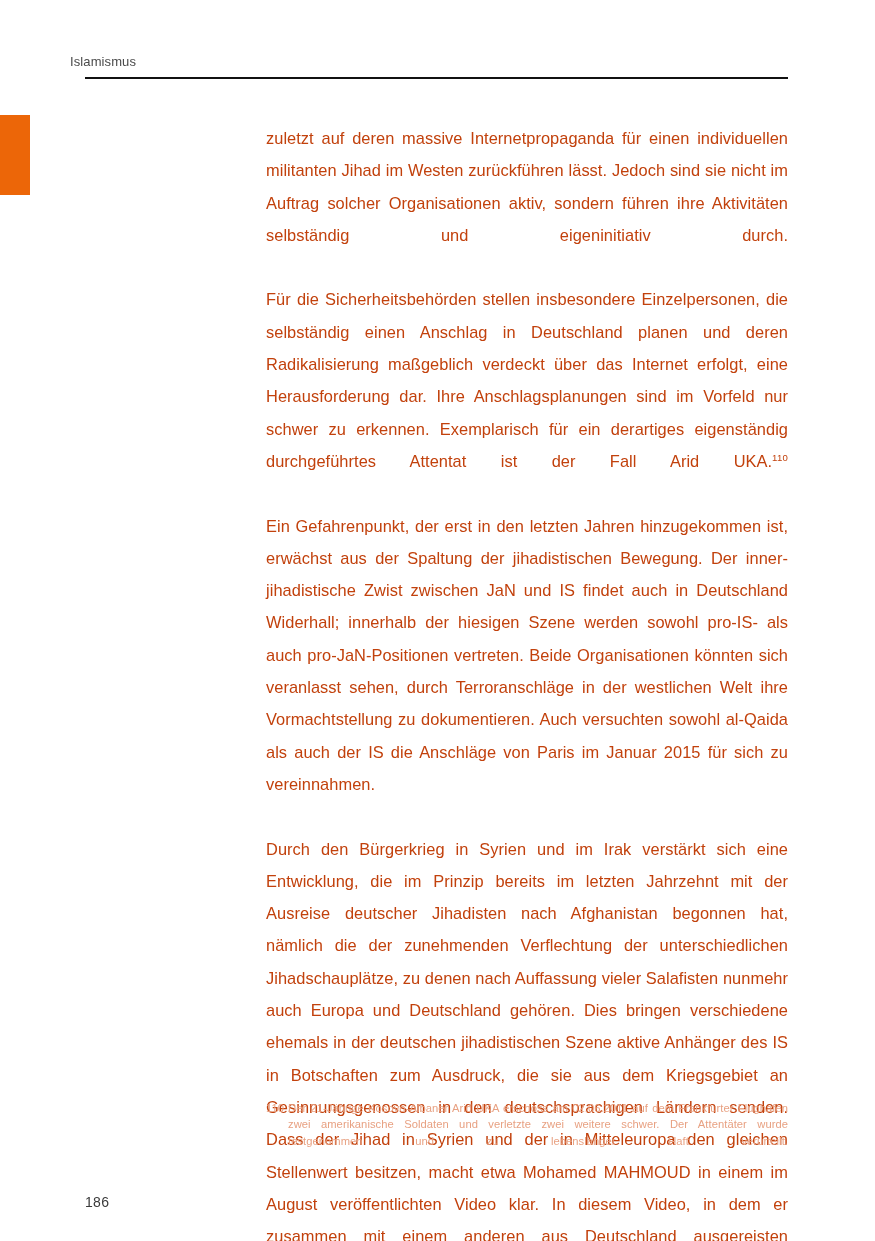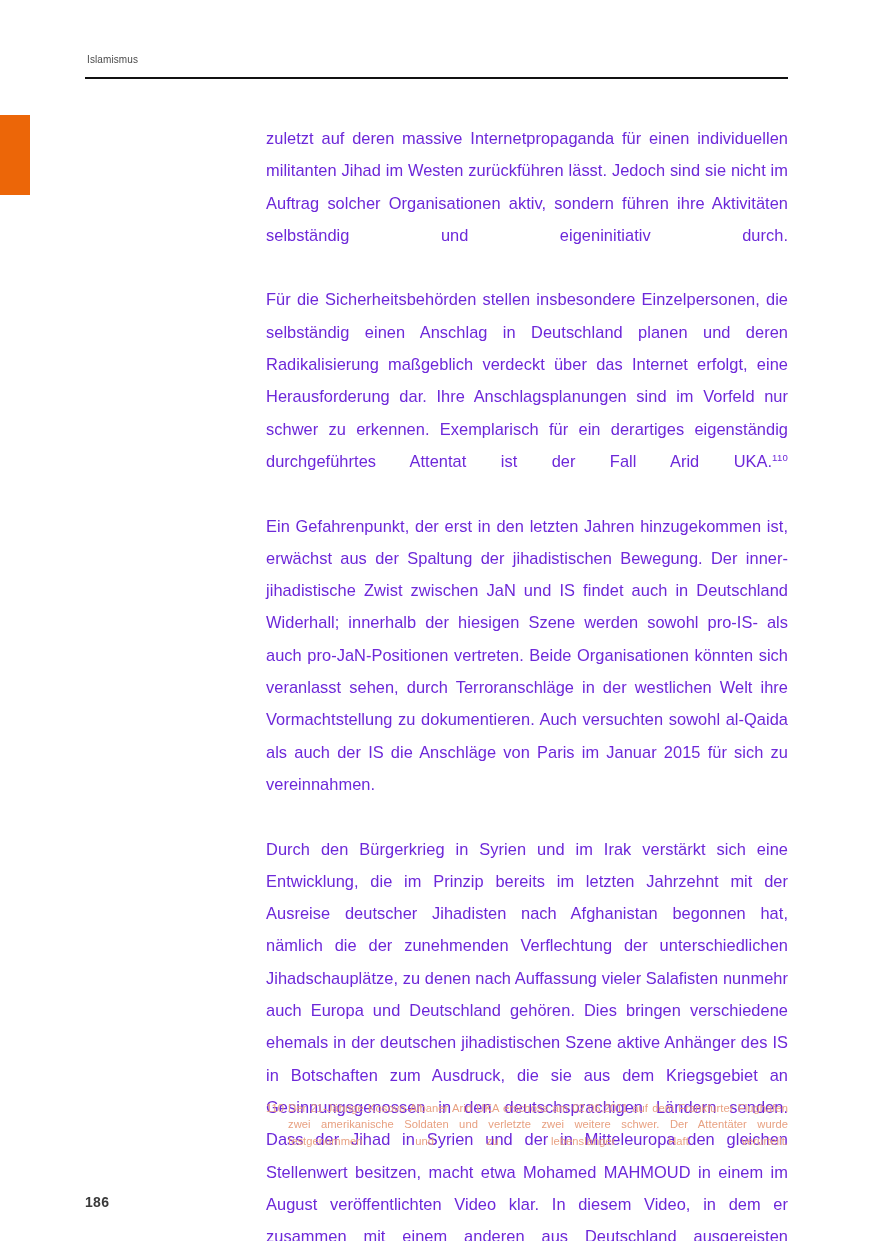--- a/index.html
+++ b/index.html
@@ -15,23 +15,23 @@
     height: 1241px;
     background: #ffffff;
     overflow: hidden;
     font-family: "Liberation Sans", sans-serif;
     -webkit-font-smoothing: antialiased;
   }
 
   
   .running-head {
     position: absolute;
-    left: 87px;
+    left: 70px;
     top: 54px;
-    font-size: 10px;
+    font-size: 13px;
     color: #4a4a4a;
     letter-spacing: 0.1px;
     white-space: nowrap;
   }
 
   .head-rule {
     position: absolute;
     left: 85px;
     top: 77px;
     width: 703px;
@@ -54,21 +54,21 @@
     position: absolute;
     left: 266px;
     top: 122px;
     width: 522px;
   }
 
   .body-par {
     margin: 0;
     font-size: 16.4px;
     line-height: 32.3px;
-    color: #6d28d9;
+    color: #c2410c;
     text-align: justify;
     text-justify: inter-word;
     hyphens: manual;
     letter-spacing: 0.05px;
   }
 
   
   .body-par::after {
     content: "";
     display: inline-block;
@@ -113,21 +113,20 @@
   }
 
   
   .folio {
     position: absolute;
     left: 85px;
     top: 1194px;
     font-size: 14px;
     color: #3a3a3a;
     letter-spacing: 0.3px;
-    font-weight: bold;
   }
 </style>
 </head>
 <body>
 
 <div class="page">
 
   <div class="running-head">Islamismus</div>
 
   <div class="head-rule"></div>

